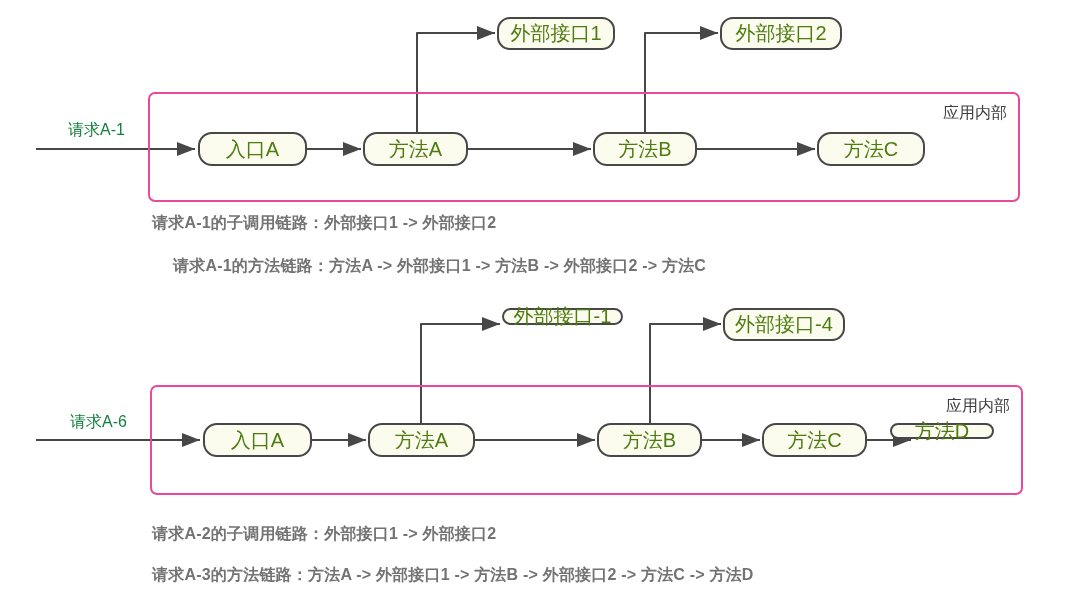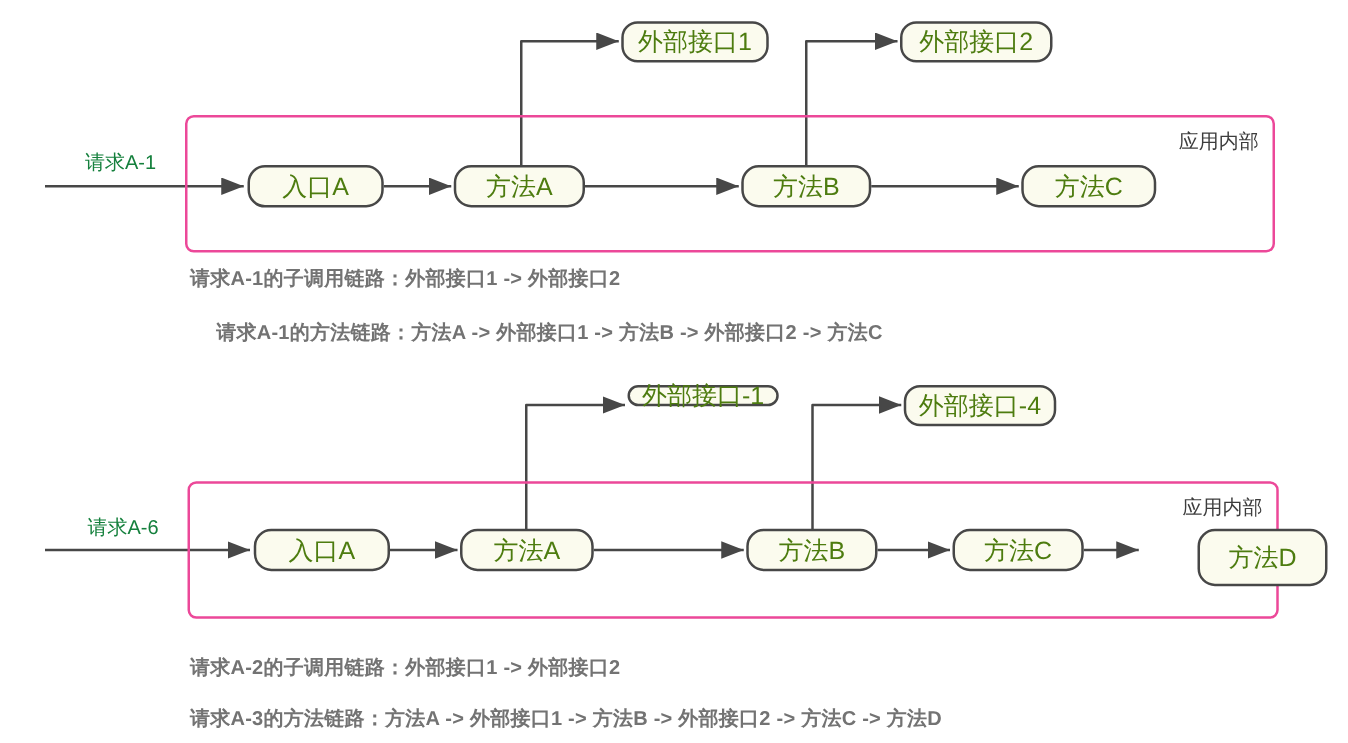--- a/index.html
+++ b/index.html
@@ -87,19 +87,19 @@
 
     <span class="request-label" style="left:70px;top:412px;">请求A-6</span>
 
     <div class="node external" style="left:502px;top:308px;width:121px;height:17px;">外部接口-1</div>
     <div class="node external" style="left:723px;top:308px;width:122px;height:33px;">外部接口-4</div>
 
     <div class="node" style="left:203px;top:423px;width:109px;height:34px;">入口A</div>
     <div class="node" style="left:368px;top:423px;width:107px;height:34px;">方法A</div>
     <div class="node" style="left:597px;top:423px;width:105px;height:34px;">方法B</div>
     <div class="node" style="left:762px;top:423px;width:105px;height:34px;">方法C</div>
-    <div class="node" style="left:958px;top:423px;width:104px;height:46px;">方法D</div>
+    <div class="node" style="left:890px;top:423px;width:104px;height:16px;">方法D</div>
 
     <p class="caption" style="left:152px;top:524px;">请求A-2的子调用链路：外部接口1 -&gt; 外部接口2</p>
     <p class="caption" style="left:152px;top:554px;margin-top:11px;">请求A-3的方法链路：方法A -&gt; 外部接口1 -&gt; 方法B -&gt; 外部接口2 -&gt; 方法C -&gt; 方法D</p>
   </section>
 
 </div>
 
 </body></html>

